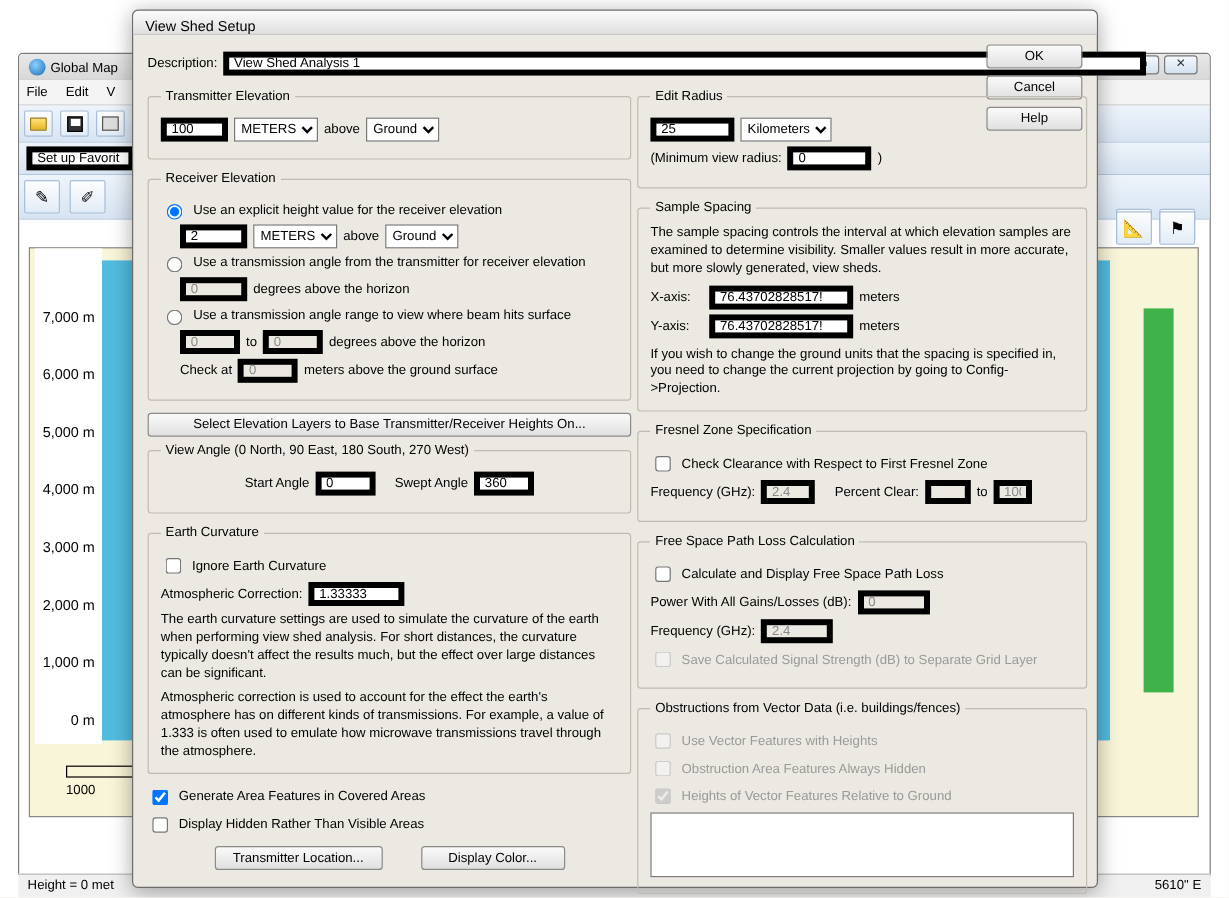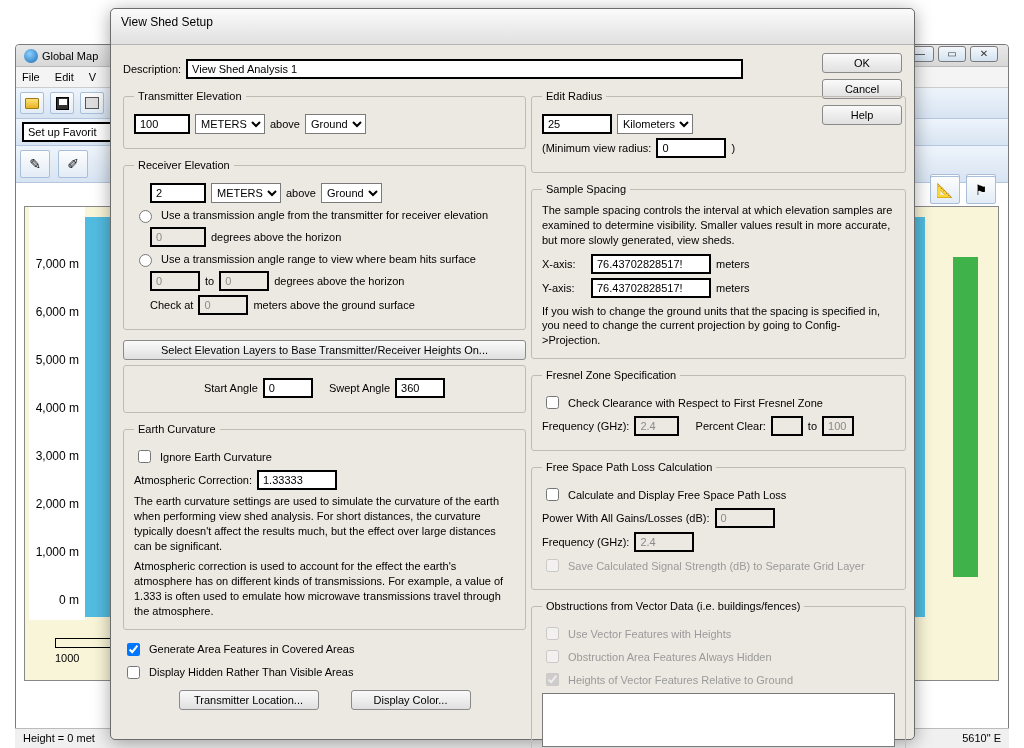--- a/index.html
+++ b/index.html
@@ -25,25 +25,25 @@
 .mapwater { position:absolute; left:60px; top:10px; width:840px; height:400px; background:#52bce0;}
 .mapisland { position:absolute; right:20px; top:50px; width:25px; height:320px; background:#3fb24a;}
 .yaxis { position:absolute; left:4px; top:0; bottom:60px; width:56px; background:#fff;}
 .ytick { position:absolute; right:0; width:56px; text-align:right; padding-right:6px; font-size:12px;margin-top:20px;}
 .scale { position:absolute; left:30px; bottom:15px; font-size:12px;}
 .scale .bar { width:60px; height:10px; border:1px solid #000; display:inline-block;}
 .status { position:absolute; bottom:0; left:15px; right:15px; height:20px; background:#f0f0f0; border-top:1px solid #bbb; padding:3px 8px; display:flex; justify-content:space-between;}
 
 
 .dialog { position:absolute; top:8px; left:110px; width:805px; height:732px; background:#ece9e2; border:1px solid #6c6c6c; border-radius:5px; box-shadow:0 3px 18px rgba(0,0,0,.35);}
-.dtitle { height:36px; background:linear-gradient(#fbfbfb,#e0e0e0); border-bottom:1px solid #b5b5b5; padding:6px 10px; font-size:12px; border-radius:5px 5px 0 0;}
+.dtitle { height:20px; background:linear-gradient(#fbfbfb,#e0e0e0); border-bottom:1px solid #b5b5b5; padding:6px 10px; font-size:12px; border-radius:5px 5px 0 0;}
 .dbody { padding:10px 12px; position:relative;}
 fieldset { border:1px solid #c0bcb2; border-radius:3px; margin:5px 0 10px; padding:8px 10px 10px;}
 legend { padding:0 4px; color:#000;}
-input[type=text] { background:#fff; border:2px solid #000000; padding:2px 4px; height:20px;}
+input[type=text] { background:#fff; border:5px solid #000000; padding:2px 4px; height:20px;}
 input[type=text]:disabled { background:#ece9e2; color:#8a8a8a;}
 select { background:#fff; border:1px solid #7a7a7a; height:20px; padding:1px;}
 label { color:#000;}
 .disabled-text { color:#9a9a9a;}
 .row { display:flex; align-items:center; gap:5px; margin:4px 0; flex-wrap:wrap;}
 .btn { background:linear-gradient(#fafafa,#e0e0e0); border:1px solid #8a8a8a; border-radius:3px; padding:3px 10px; min-width:70px; text-align:center; cursor:default;}
 .left { position:absolute; left:12px; top:40px; width:403px;}
 .right { position:absolute; left:420px; top:40px; width:375px;}
 .rightbtns { position:absolute; right:12px; top:8px; width:80px; display:flex; flex-direction:column; gap:6px;}
 .cb { margin-right:4px;}
@@ -118,21 +118,21 @@
 </div>
 
 <div class="status">
   <span>Height = 0 met</span>
   <span>5610" E</span>
 </div>
 
 <div class="dialog">
   <div class="dtitle">View Shed Setup</div>
   <div class="dbody">
-    <div class="row" style="margin-bottom:2px;width:620px;">
+    <div class="row" style="margin-bottom:2px;width:832px;">
       <label>Description:</label>
       <input type="text" style="flex: 1 1 0%;" value="View Shed Analysis 1">
     </div>
 
     <div class="rightbtns">
       <div class="btn">OK</div>
       <div class="btn">Cancel</div>
       <div class="btn">Help</div>
     </div>
 
@@ -142,20 +142,24 @@
         <div class="row">
           <input type="text" style="width: 56px;" value="100">
           <select class="drop"><option>METERS</option></select>
           <span>above</span>
           <select class="drop"><option>Ground</option></select>
         </div>
       </fieldset>
 
       <fieldset>
         <legend>Receiver Elevation</legend>
+        <div class="row">
+            <input type="radio" class="cb" name="rx" checked="" style="">
+            <label>Use an explicit height value for the receiver elevation</label>
+          </div>
         <div class="row" style="margin-left:16px">
           <input type="text" style="width: 56px;" value="2">
           <select class="drop"><option>METERS</option></select>
           <span>above</span>
           <select class="drop"><option>Ground</option></select>
         </div>
         <div class="row">
             <input type="radio" class="cb" name="rx" style="">
             <label>Use a transmission angle from the transmitter for receiver elevation</label>
           </div>
@@ -176,20 +180,21 @@
         <div class="row" style="margin-left:16px">
           <span>Check at</span>
           <input type="text" disabled="" style="width: 50px;" value="0">
           <span>meters above the ground surface</span>
         </div>
       </fieldset>
 
       <div class="btn wide">Select Elevation Layers to Base Transmitter/Receiver Heights On...</div>
 
       <fieldset>
+        <legend>View Angle (0 North, 90 East, 180 South, 270 West)</legend>
         <div class="row" style="justify-content:center">
           <span>Start Angle</span>
           <input type="text" style="width: 50px;" value="0">
           &nbsp;&nbsp;
           <span>Swept Angle</span>
           <input type="text" style="width: 50px;" value="360">
         </div>
       </fieldset>
 
       <fieldset>

